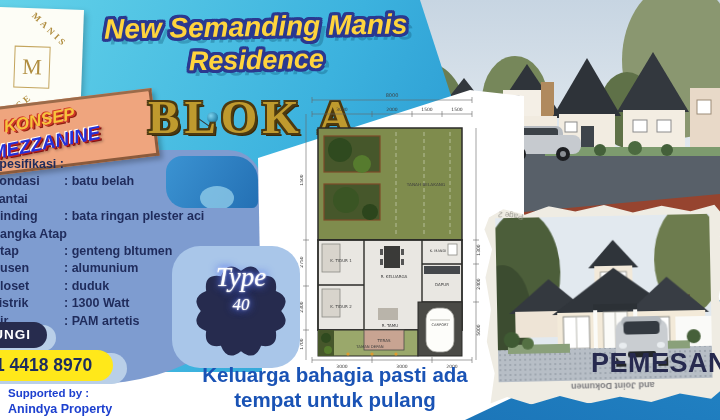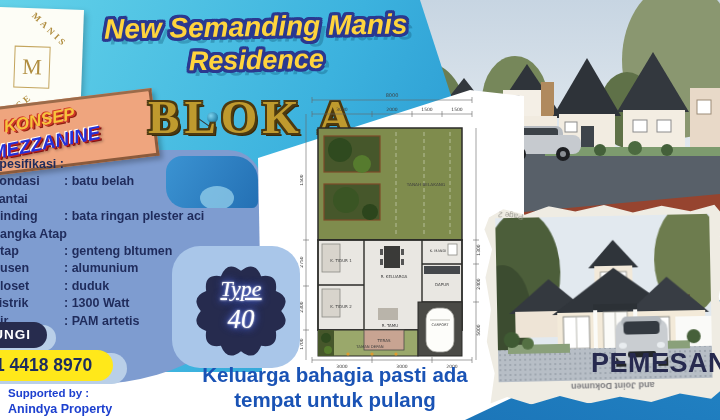--- a/index.html
+++ b/index.html
@@ -67,22 +67,22 @@
   #phone-pill{left:-55px;top:350px;width:168px;height:31px;border-radius:16px;background:#ffe81a;z-index:6;
     color:#1c2d5e;font-weight:bold;font-size:17.5px;text-align:center;line-height:31px;}
   #supported{left:8px;top:387px;z-index:6;color:#1d40cf;font-size:11.5px;font-weight:bold;}
   #agency{left:8px;top:402px;z-index:6;color:#1d40cf;font-size:12.5px;font-weight:bold;}
   
   #type-square{left:172px;top:246px;width:128px;height:122px;border-radius:28px;background:#a9c6e9;z-index:6;}
   #type-badge{left:188px;top:258px;width:106px;height:106px;z-index:7;}
   #type-text{left:188px;top:258px;width:106px;height:106px;z-index:8;text-align:center;
     font-family:"Liberation Serif",serif;font-style:italic;color:#ffffff;
     text-shadow:0 0 2px #ffffff,0 0 7px #5f7dff,0 0 10px #3f58d8;}
-  #type-text .tl1{font-size:22px;margin-top:18px;text-decoration:underline;}
-  #type-text .tl2{font-size:27px;margin-top:2px;}
+  #type-text .tl1{font-size:27px;margin-top:4px;}
+  #type-text .tl2{font-size:17px;margin-top:2px;}
   
   #plan-svg{left:300px;top:88px;z-index:6;}
   #plan-svg text{font-family:"DejaVu Sans",sans-serif;fill:#3c3c3c;}
   
   #torn-frame{left:486px;top:203px;width:240px;height:200px;z-index:8;transform:rotate(-1.2deg);
     background:#efece3;filter:drop-shadow(-3px 3px 5px rgba(0,0,0,.35));
     clip-path:polygon(2% 6%,8% 2%,17% 5%,27% 1%,38% 4%,50% 1%,62% 5%,74% 2%,86% 5%,96% 2%,100% 8%,98% 18%,100% 32%,97% 48%,100% 64%,98% 78%,100% 92%,93% 99%,80% 96%,68% 100%,55% 97%,42% 100%,30% 96%,18% 100%,8% 96%,1% 99%,3% 84%,0% 68%,2% 52%,0% 36%,3% 22%,0% 12%);}
   #page-label{left:14px;top:6px;transform:rotate(187deg);font-size:8px;color:#9a9890;z-index:9;}
   #back-text{left:40px;top:178px;width:170px;text-align:center;transform:rotate(180deg);
     font-size:9px;font-weight:bold;color:#55565e;opacity:.75;z-index:9;}

